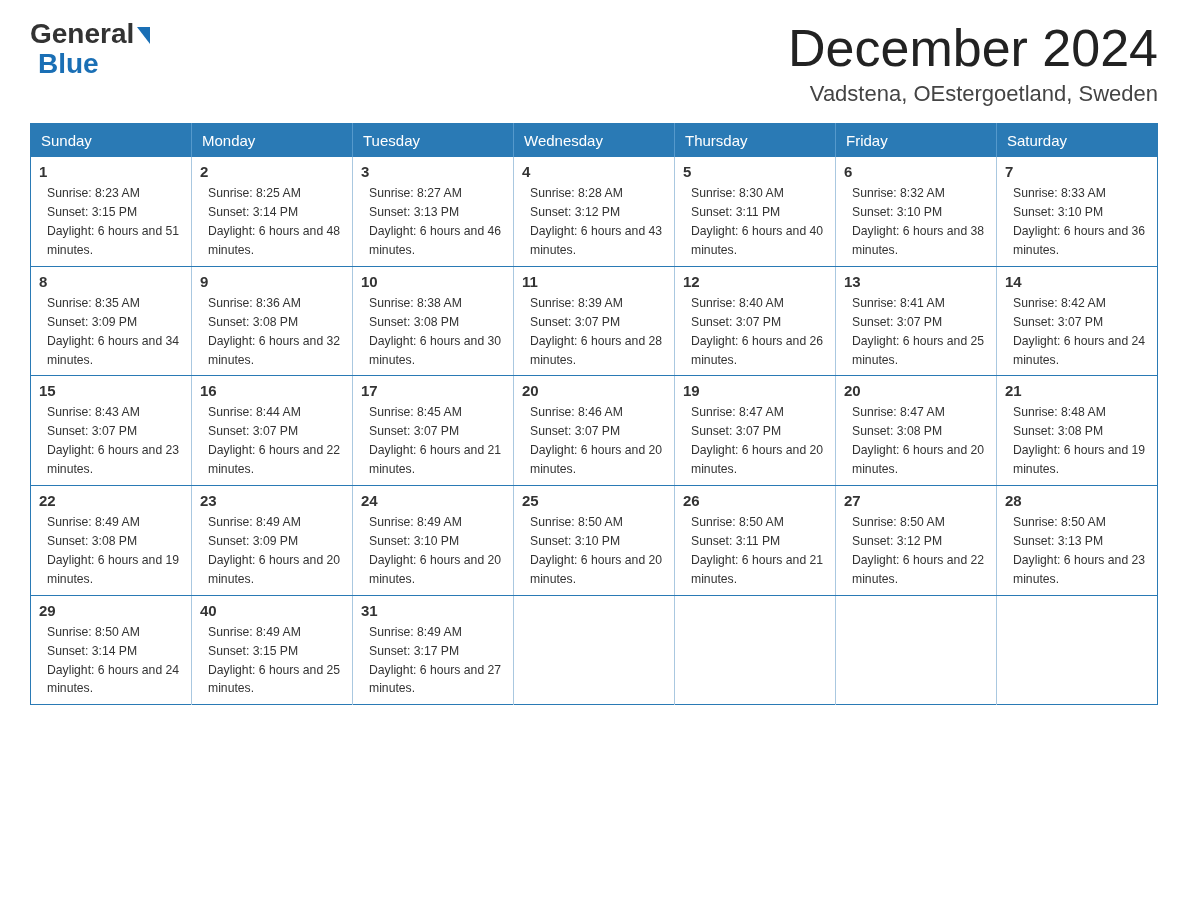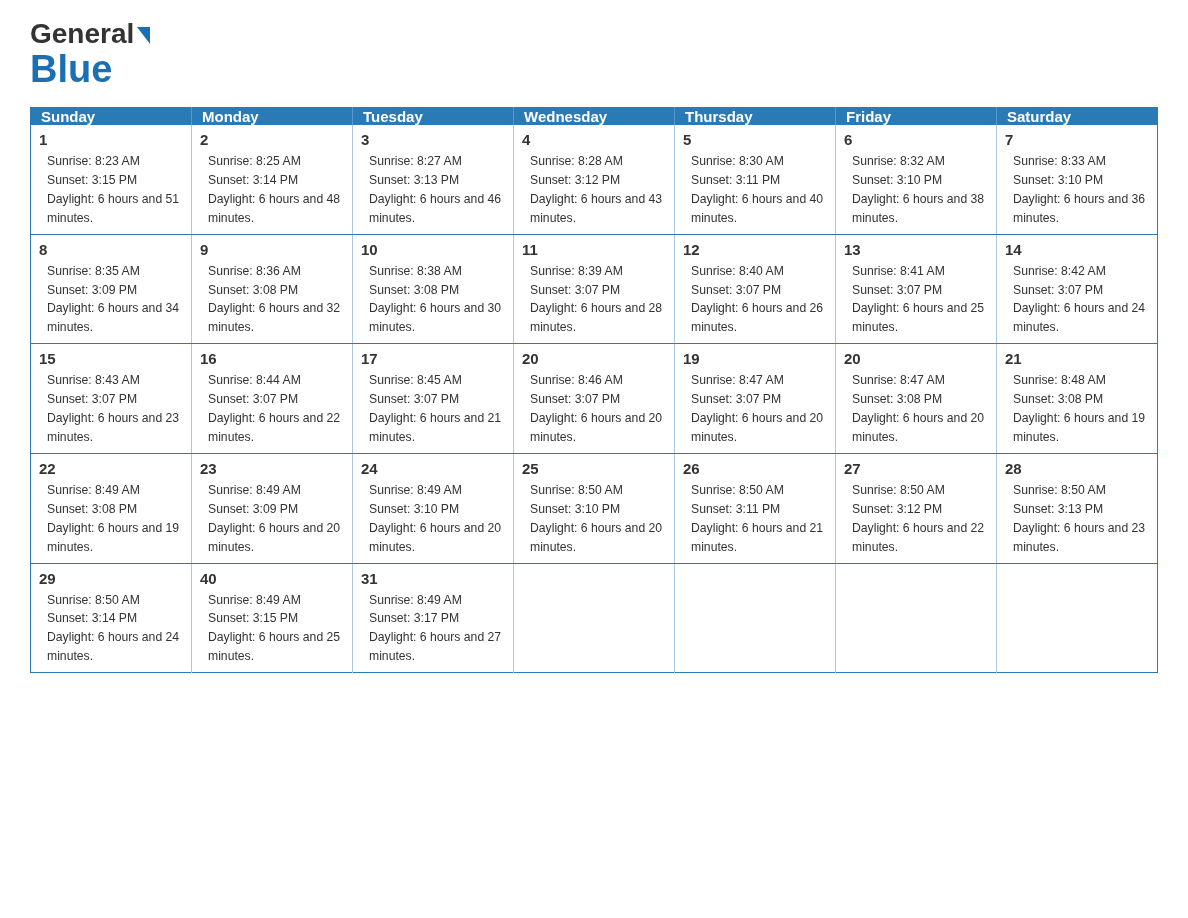--- a/index.html
+++ b/index.html
@@ -27,22 +27,23 @@
       color: #333;
       line-height: 1;
     }
     .logo-text span.general { color: #333; }
     .logo-line1 {
       display: flex;
       align-items: center;
     }
     .logo-blue-line {
       color: #1a6fb5;
-      font-size: 38px;
+      font-size: 28px;
       font-weight: bold;
+      margin-left: 8px;
     }
     .title-area {
       text-align: right;
     }
     .month-title {
       font-size: 52px;
       font-weight: normal;
       color: #222;
       line-height: 1.1;
     }
@@ -53,22 +54,22 @@
     }
     .calendar-table {
       width: 100%;
       border-collapse: collapse;
       border: 1px solid #2a7ab5;
     }
     .calendar-table th {
       background-color: #2a7ab5;
       color: #fff;
       font-size: 15px;
-      font-weight: bold;
-      padding: 0 10px;
+      font-weight: normal;
+      padding: 8px 10px;
       text-align: left;
       border-right: 1px solid #5599cc;
     }
     .calendar-table th:last-child { border-right: none; }
     .calendar-table td {
       vertical-align: top;
       padding: 6px 8px;
       border-right: 1px solid #aac8e0;
       border-bottom: 1px solid #2a7ab5;
       font-size: 12.5px;
@@ -101,20 +102,22 @@
     <div class="logo-line1">
       <span class="logo-text">
         <span class="general">General</span><span style="display:inline-block;width:0;height:0;border-left:13px solid transparent;border-right:0;border-top:17px solid #1a6fb5;margin-left:3px;vertical-align:middle;"></span>
       </span>
     </div>
     <div>
       <span class="logo-blue-line">Blue</span>
     </div>
   </div>
   <div class="title-area">
+    <div class="month-title">December 2024</div>
+    <div class="location-title">Vadstena, OEstergoetland, Sweden</div>
   </div>
 </div>
 
 <table class="calendar-table">
   <thead>
     <tr>
     <th>Sunday</th>
         <th>Monday</th>
         <th>Tuesday</th>
         <th>Wednesday</th>

